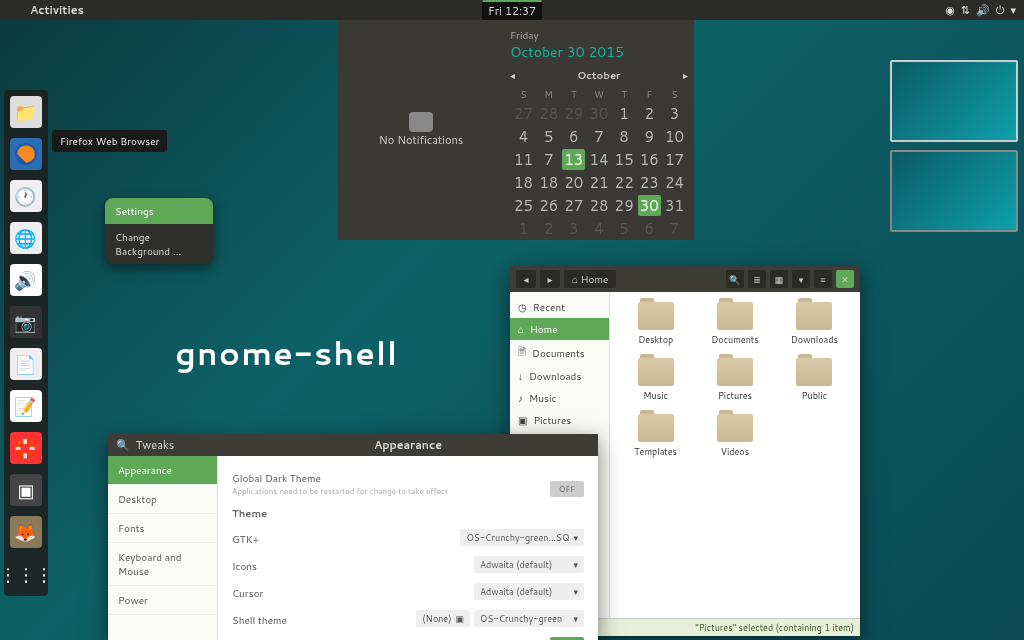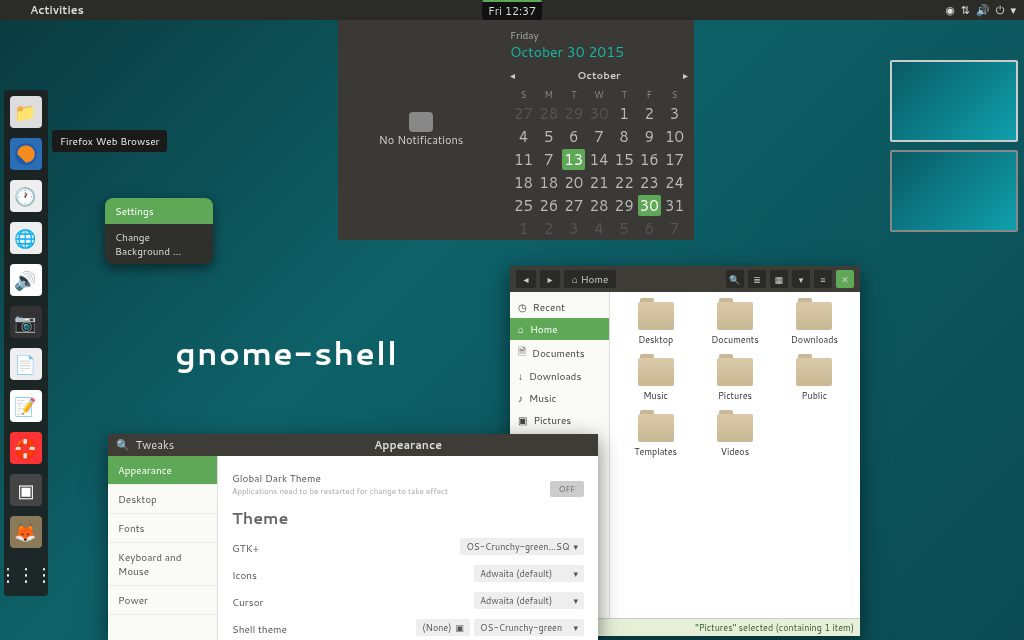--- a/index.html
+++ b/index.html
@@ -53,21 +53,21 @@
 .tweaks .tside { width:110px; background:#fafaf7; border-right:1px solid #ddd; }
 .tweaks .tside .titem { padding:7px 10px; font-size:10px; color:#555; cursor:pointer; border-bottom:1px solid #eee; }
 .tweaks .tside .titem.act { background:#5fa858; color:#fff; }
 .tweaks .tmain { flex:1; padding:10px 14px; }
 .tweaks .row { display:flex; align-items:flex-end; padding:5px 0; font-size:10px; color:#555; }
 .tweaks .row .lbl { flex:1; }
 .tweaks .row .val { background:#eee; padding:2px 6px; border-radius:2px; font-size:9px; display:flex; align-items:center; gap:4px; cursor:pointer; min-width:110px; justify-content:space-between; }
 .tweaks .row .sw { width:34px; height:16px; background:#ccc; border-radius:2px; font-size:8px; display:flex; align-items:center; justify-content:center; color:#666; }
 .tweaks .row .sw.on { background:#5fa858; color:#fff; }
 .tweaks .sub { font-size:8px; color:#aaa; }
-.tweaks .heading { font-size:16px; color:#666; font-weight:bold; padding:4px 0; }
+.tweaks .heading { font-size:10px; color:#666; font-weight:bold; padding:4px 0; }
 .workspace { position:absolute; right:6px; width:128px; height:82px; background:linear-gradient(135deg,#0a5a63,#0fa0ac); border:2px solid #888; border-radius:2px; cursor:pointer; }
 .workspace.w1 { top:60px; border-color:#ccc; }
 .workspace.w2 { top:150px; }
 svg { display:block; }
 </style>
 </head>
 <body>
 
 <div class="topbar">
   <div class="activities">Activities</div>

